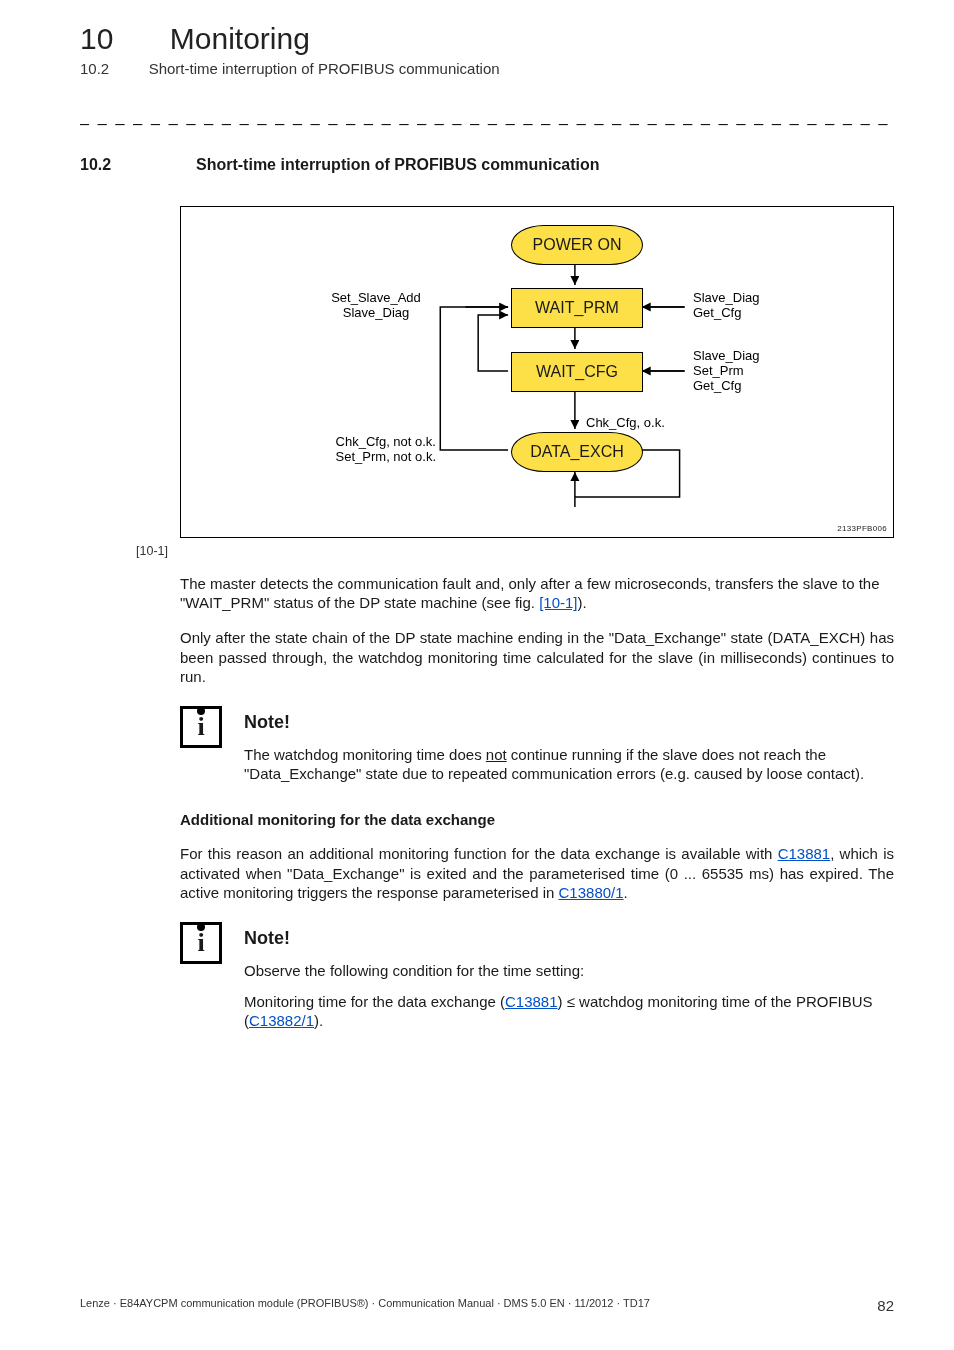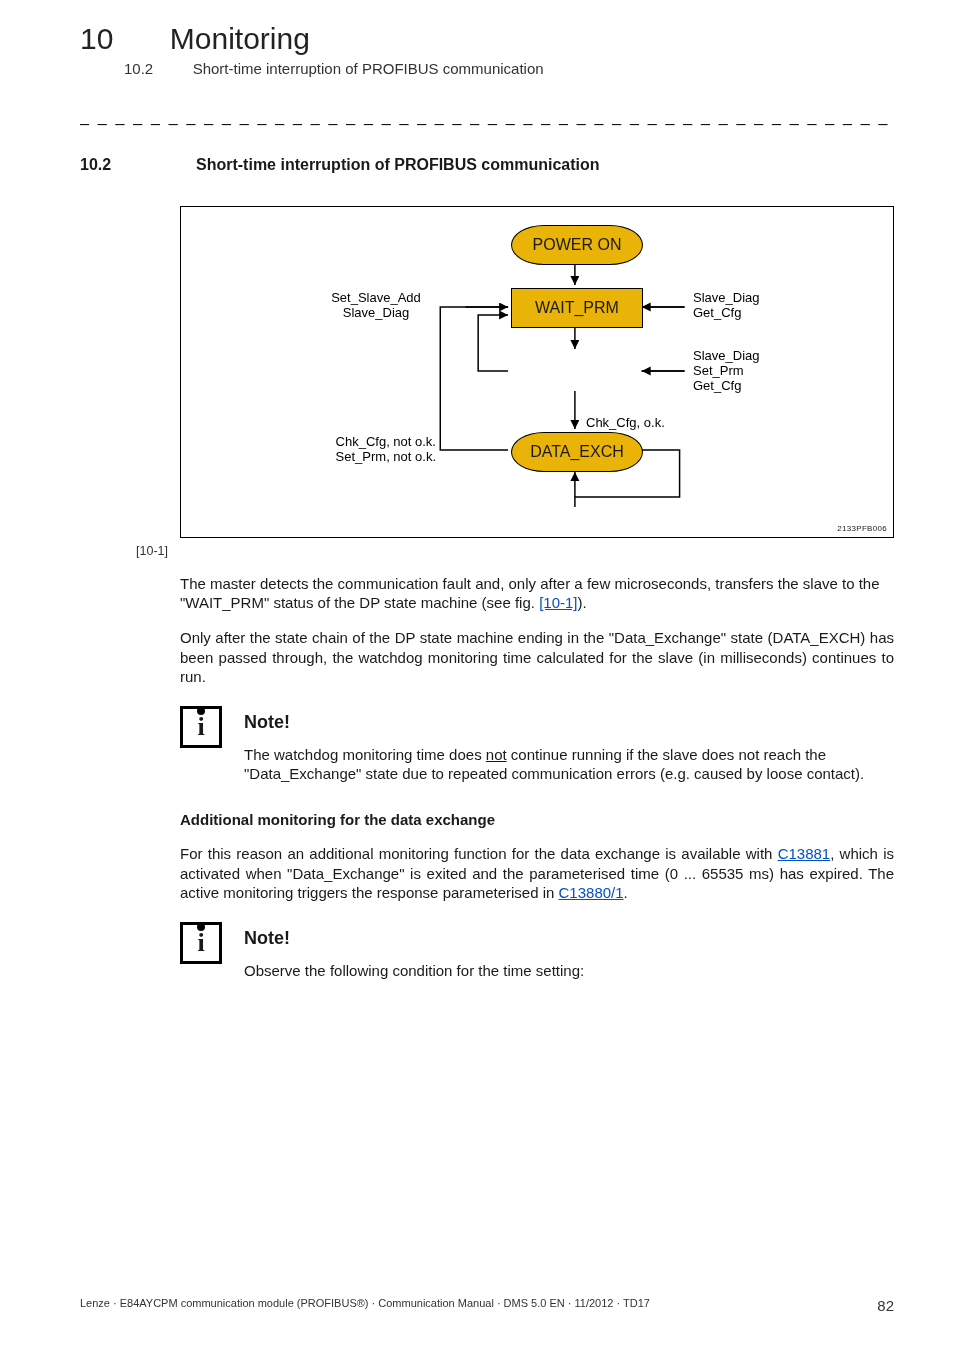--- a/index.html
+++ b/index.html
@@ -31,21 +31,21 @@
   .hdr-secnum {
     font-size: 15px;
     color: #333;
   }
   .hdr-sectitle {
     font-size: 15px;
     color: #333;
     margin-left: 35px;
   }
   .hdr-row1 { margin-top: 12px; }
-  .hdr-row2 { margin-top: 4px; margin-left: 44px; }
+  .hdr-row2 { margin-top: 4px; }
   .dashed-rule {
     margin-top: 30px;
     letter-spacing: 2.2px;
     font-size: 16px;
     color: #000;
     white-space: nowrap;
     overflow: hidden;
   }
   .sec-heading {
     margin-top: 30px;
@@ -67,21 +67,21 @@
   .figure-box {
     border: 1px solid #000;
     margin-top: 32px;
     height: 330px;
     position: relative;
     font-family: Arial, Helvetica, sans-serif;
   }
   
   .state {
     position: absolute;
-    background: #eab308;
+    background: #fde047;
     font-size: 16px;
     display: flex;
     align-items: center;
     justify-content: center;
   }
   .state.round {
     border: 1.5px solid #000;
     border-radius: 50% / 100%;
     height: 38px;
     width: 130px;
@@ -238,20 +238,21 @@
 
         <path d="M328 243 L260 243 L260 100 L285 100" fill="none" stroke="#000" stroke-width="1.5"></path>
 
         <path d="M395 300 L395 265" fill="none" stroke="#000" stroke-width="1.5" marker-end="url(#ah)"></path>
         <path d="M395 262 L395 300 L445 300 L445 243 L462 243" fill="none" stroke="#000" stroke-width="0"></path>
         <path d="M462 243 L500 243 L500 290 L395 290" fill="none" stroke="#000" stroke-width="1.5"></path>
       </svg>
 
       <div class="state round" style="left:330px; top:18px;">POWER ON</div>
       <div class="state rect" style="left:330px; top:81px;">WAIT_PRM</div>
+      <div class="state rect" style="left:330px; top:145px;">WAIT_CFG</div>
       <div class="state round" style="left:330px; top:225px;">DATA_EXCH</div>
 
       <div class="dlabel ralign" style="left:130px; top:84px; width:130px; white-space:pre-line;text-align:center;">Set_Slave_Add
 Slave_Diag</div>
       <div class="dlabel" style="left:512px; top:84px; white-space:pre-line;">Slave_Diag
 Get_Cfg</div>
       <div class="dlabel" style="left:512px; top:142px; white-space:pre-line;">Slave_Diag
 Set_Prm
 Get_Cfg</div>
       <div class="dlabel" style="left:405px; top:209px;">Chk_Cfg, o.k.</div>
@@ -289,20 +290,23 @@
       <span>For this reason an additional monitoring function for the data exchange is available with </span><a class="link">C13881</a><span>, which is activated when "Data_Exchange" is exited and the parameterised time (0 ... 65535 ms) has expired. The active monitoring triggers the response parameterised in </span><a class="link">C13880/1</a><span>.</span>
     </div>
 
     <div class="note-block">
       <div class="note-icon">
           <span>i</span>
         </div>
       <div class="note-body">
         <div class="note-title">Note!</div>
         <div class="note-text">Observe the following condition for the time setting:</div>
+        <div class="note-text">
+          <span>Monitoring time for the data exchange (</span><a class="link">C13881</a><span>) ≤ watchdog monitoring time of the PROFIBUS (</span><a class="link">C13882/1</a><span>).</span>
+        </div>
       </div>
     </div>
 
   </div>
 
   <div class="footer">
     <div>Lenze · E84AYCPM communication module (PROFIBUS®) · Communication Manual · DMS 5.0 EN · 11/2012 · TD17</div>
     <div class="pg">82</div>
   </div>
 

